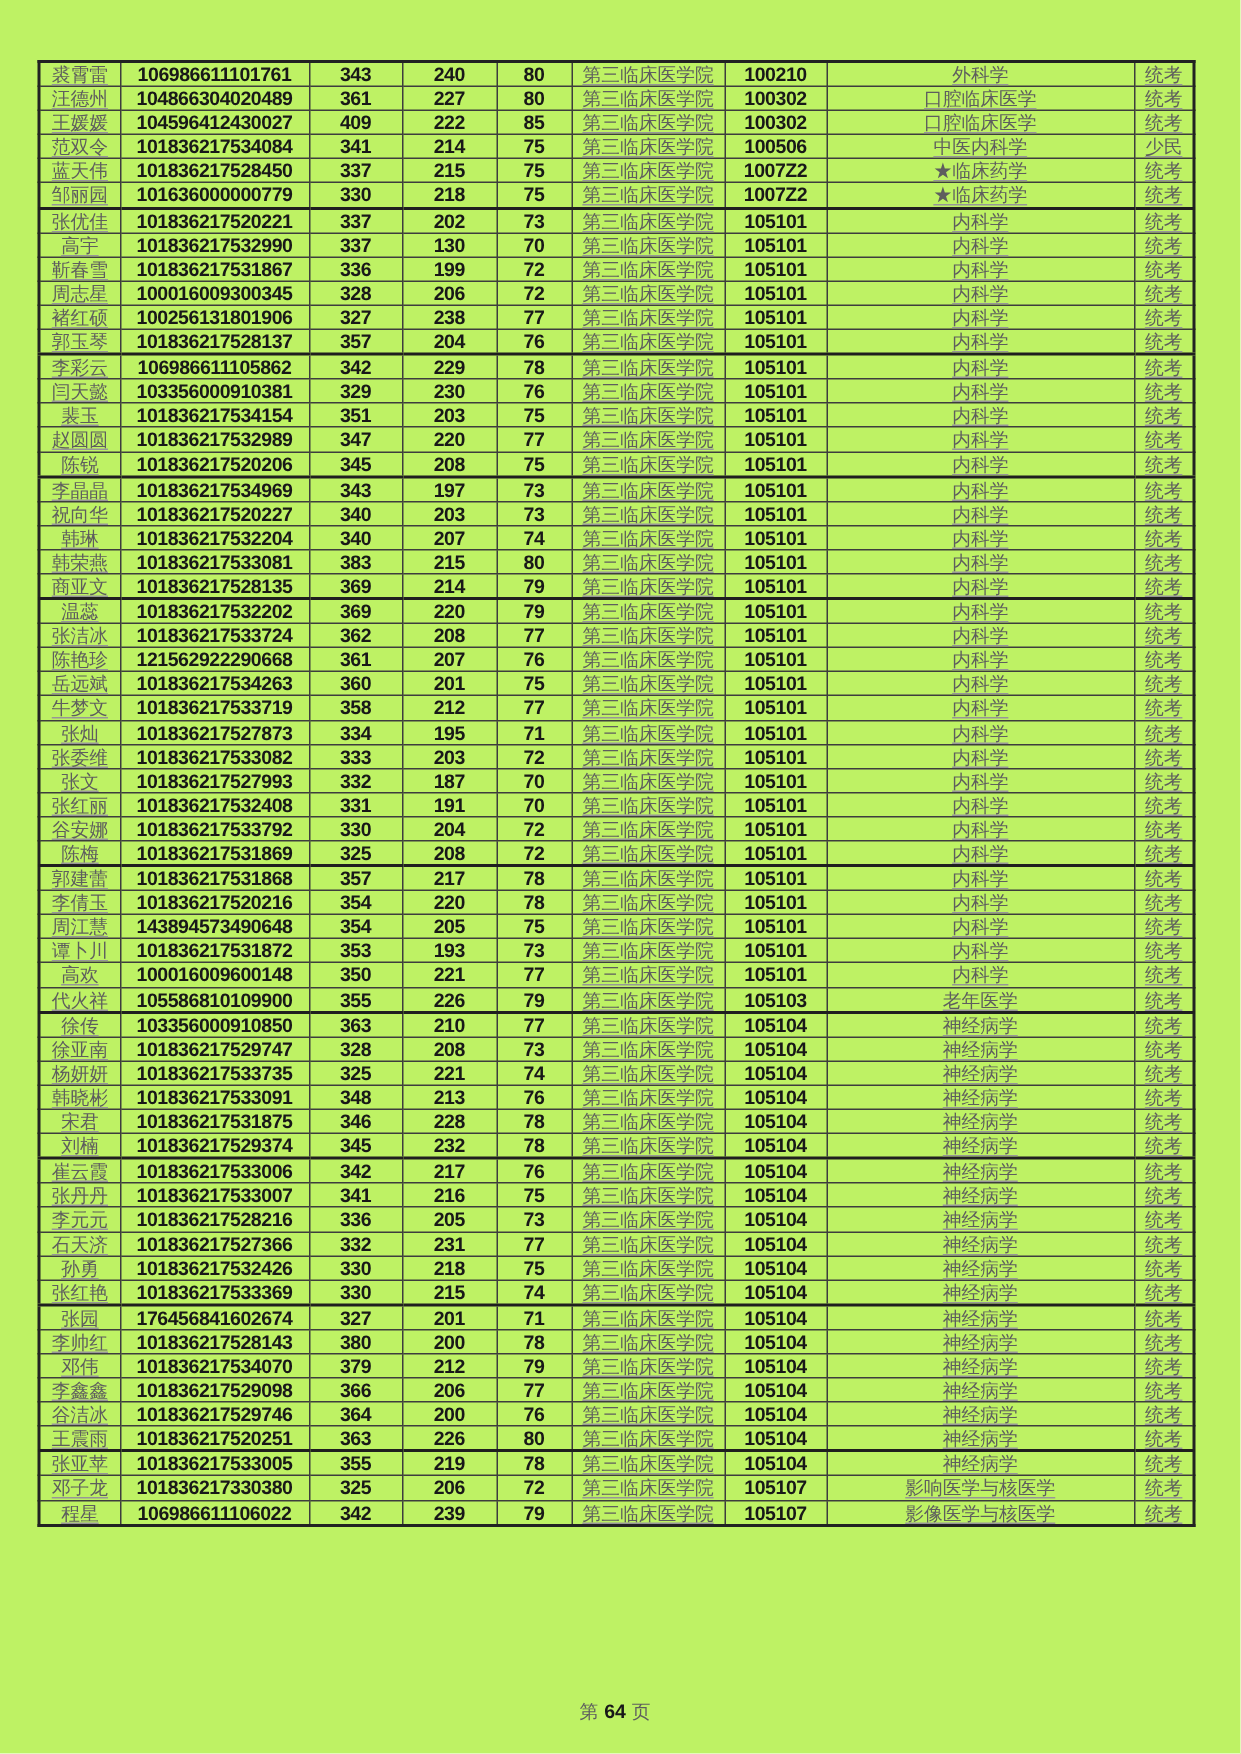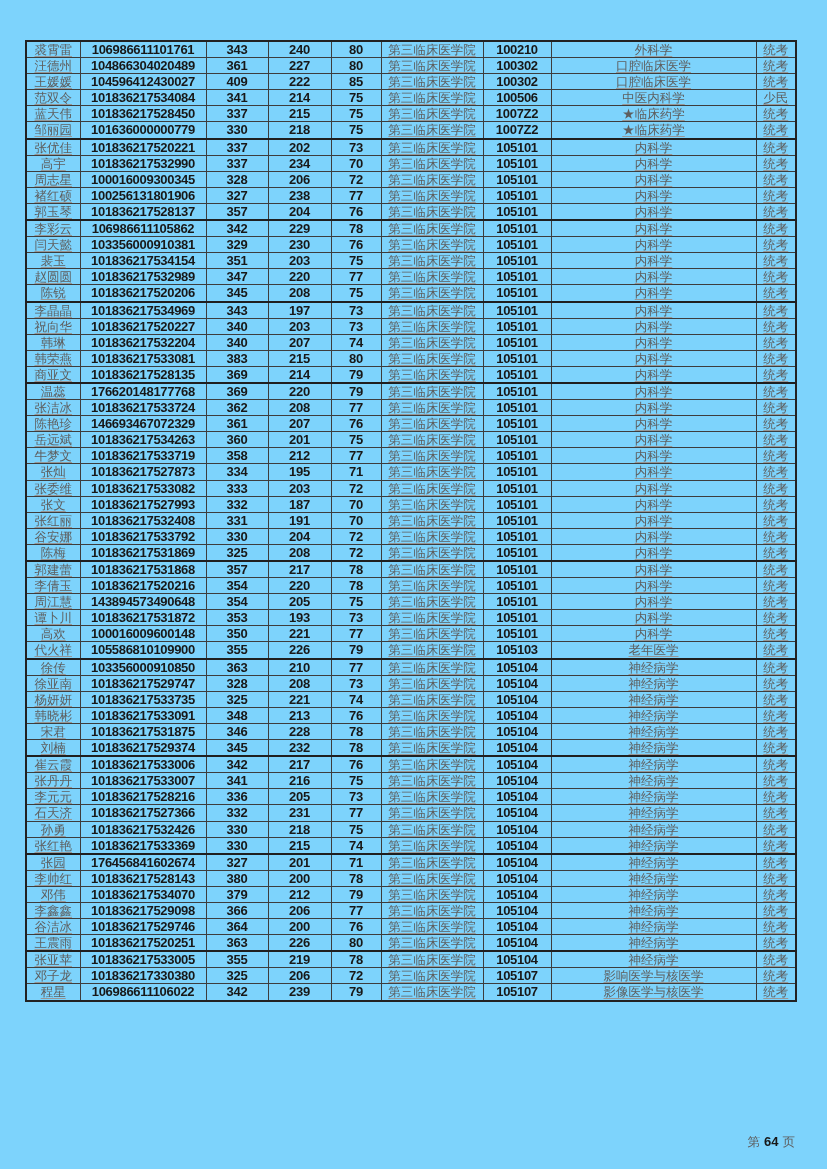--- a/index.html
+++ b/index.html
@@ -4,21 +4,21 @@
 <style>
   html, body {
     margin: 0;
     padding: 0;
     background: #ffffff;
   }
   .page {
     position: relative;
     width: 827px;
     height: 1169px;
-    background: #7dd3fc;
+    background: #bef264;
     overflow: hidden;
     font-family: "Liberation Sans", sans-serif;
   }
   table.results {
     position: absolute;
     left: 25px;
     top: 40px;
     width: 770px;
     table-layout: fixed;
     border-collapse: collapse;
@@ -51,21 +51,21 @@
     font-size: 13px;
     font-weight: 600;
     color: #181818;
     letter-spacing: -0.3px;
   }
   .footer {
     position: absolute;
     left: 25px;
     top: 1132px;
     width: 770px;
-    text-align: right;
+    text-align: center;
   }
   .footer .cnf {
     font-family: "DejaVu Serif", serif;
     font-size: 12.5px;
     color: #5e5e5e;
   }
   .footer .numf {
     font-family: "Liberation Sans", sans-serif;
     font-size: 13px;
     font-weight: 600;
@@ -165,22 +165,33 @@
           <td class="num">73</td>
           <td class="cn">第三临床医学院</td>
           <td class="num">105101</td>
           <td class="cn">内科学</td>
           <td class="cn">统考</td>
         </tr>
         <tr>
           <td class="cn">高宇</td>
           <td class="num">101836217532990</td>
           <td class="num">337</td>
-          <td class="num">234</td>
+          <td class="num">130</td>
           <td class="num">70</td>
+          <td class="cn">第三临床医学院</td>
+          <td class="num">105101</td>
+          <td class="cn">内科学</td>
+          <td class="cn">统考</td>
+        </tr>
+        <tr>
+          <td class="cn">靳春雪</td>
+          <td class="num">101836217531867</td>
+          <td class="num">336</td>
+          <td class="num">199</td>
+          <td class="num">72</td>
           <td class="cn">第三临床医学院</td>
           <td class="num">105101</td>
           <td class="cn">内科学</td>
           <td class="cn">统考</td>
         </tr>
         <tr>
           <td class="cn">周志星</td>
           <td class="num">100016009300345</td>
           <td class="num">328</td>
           <td class="num">206</td>
@@ -317,21 +328,21 @@
           <td class="num">369</td>
           <td class="num">214</td>
           <td class="num">79</td>
           <td class="cn">第三临床医学院</td>
           <td class="num">105101</td>
           <td class="cn">内科学</td>
           <td class="cn">统考</td>
         </tr>
         <tr>
           <td class="cn">温蕊</td>
-          <td class="num">176620148177768</td>
+          <td class="num">101836217532202</td>
           <td class="num">369</td>
           <td class="num">220</td>
           <td class="num">79</td>
           <td class="cn">第三临床医学院</td>
           <td class="num">105101</td>
           <td class="cn">内科学</td>
           <td class="cn">统考</td>
         </tr>
         <tr>
           <td class="cn">张洁冰</td>
@@ -339,21 +350,21 @@
           <td class="num">362</td>
           <td class="num">208</td>
           <td class="num">77</td>
           <td class="cn">第三临床医学院</td>
           <td class="num">105101</td>
           <td class="cn">内科学</td>
           <td class="cn">统考</td>
         </tr>
         <tr>
           <td class="cn">陈艳珍</td>
-          <td class="num">146693467072329</td>
+          <td class="num">121562922290668</td>
           <td class="num">361</td>
           <td class="num">207</td>
           <td class="num">76</td>
           <td class="cn">第三临床医学院</td>
           <td class="num">105101</td>
           <td class="cn">内科学</td>
           <td class="cn">统考</td>
         </tr>
         <tr>
           <td class="cn">岳远斌</td>

